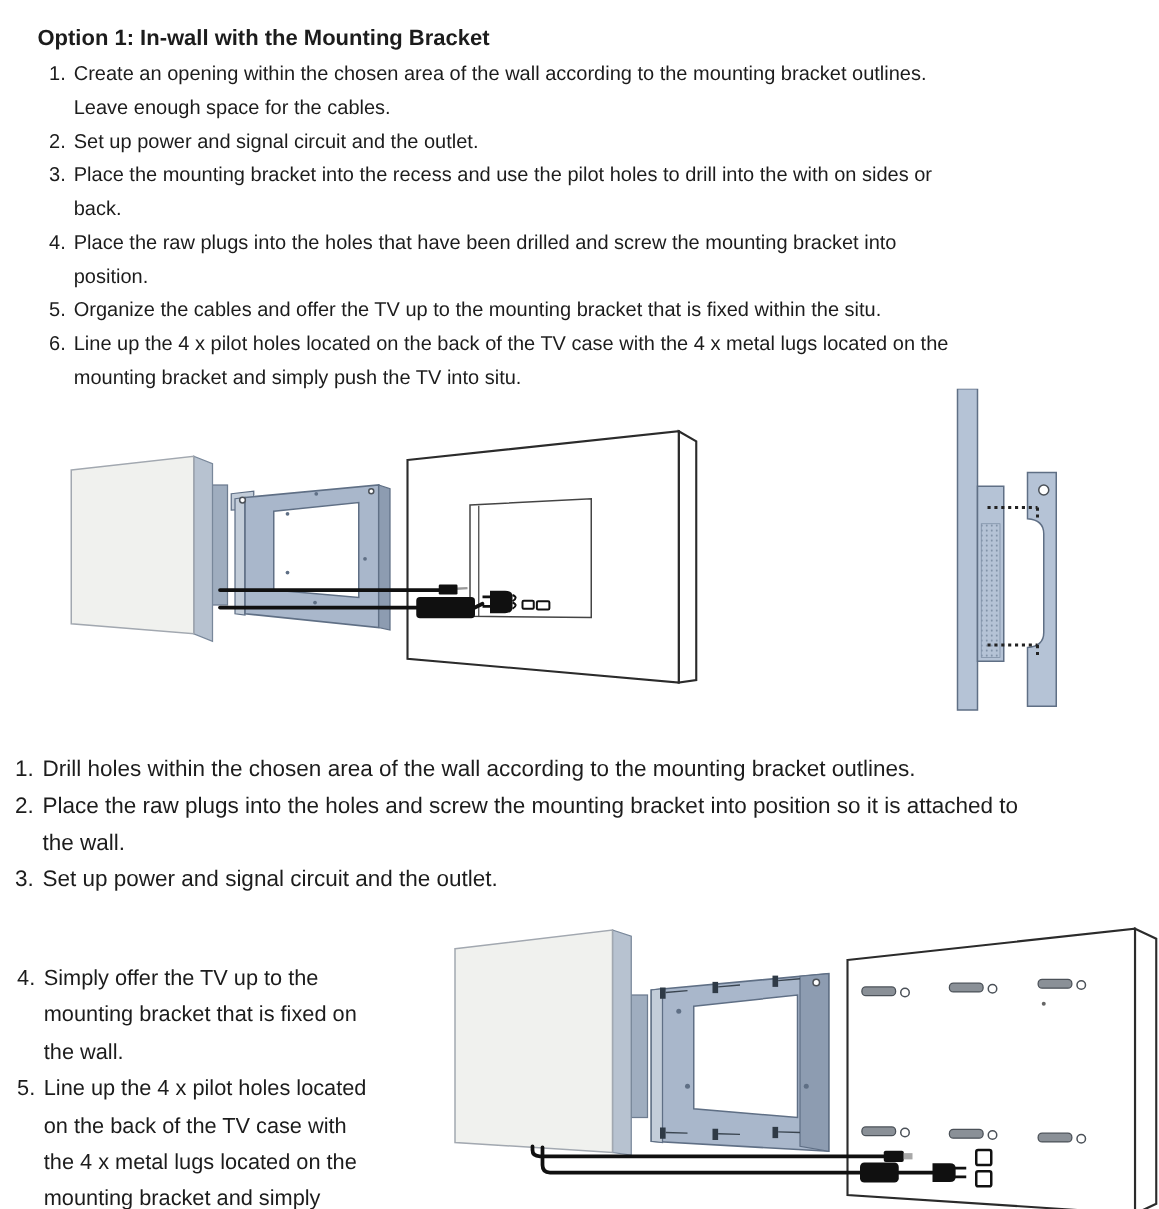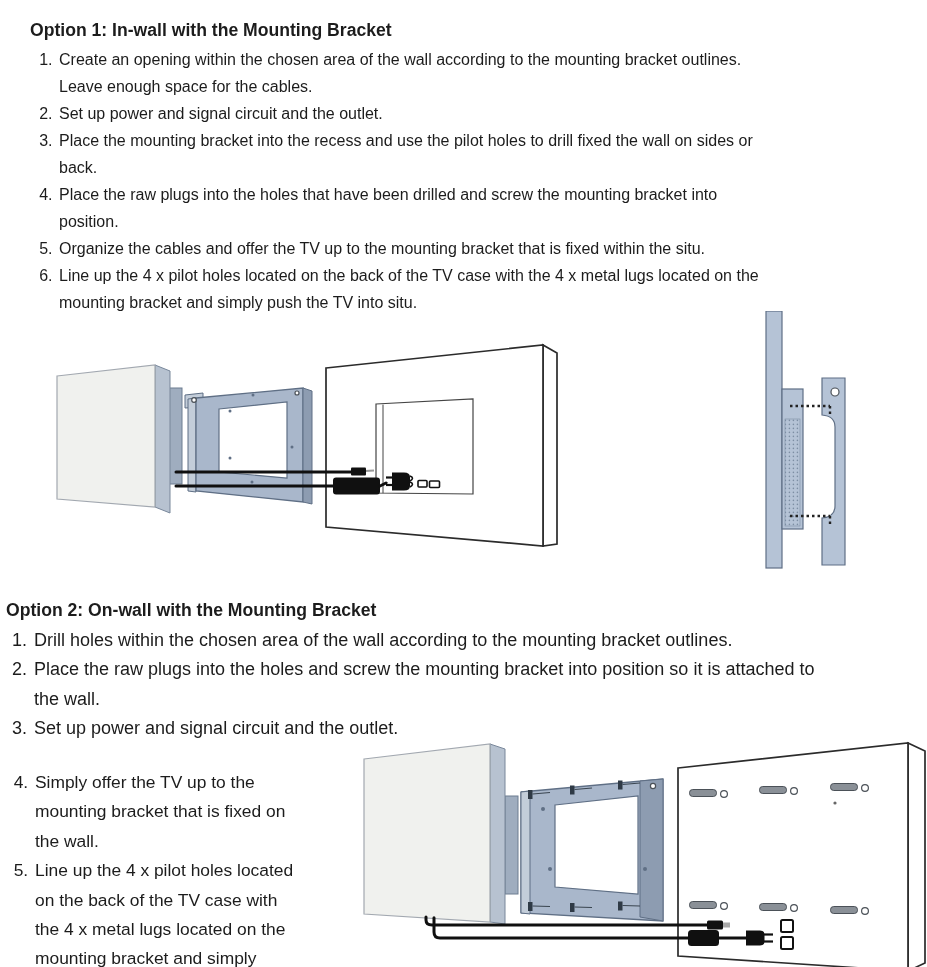--- a/index.html
+++ b/index.html
@@ -60,21 +60,21 @@
 <body>
 
 <div class="page">
 
   <div class="opt1">
     <div class="hdr">Option 1: In-wall with the Mounting Bracket</div>
     <ol class="steps" start="1">
         <li>Create an opening within the chosen area of the wall according to the mounting bracket outlines.
 Leave enough space for the cables.</li>
         <li>Set up power and signal circuit and the outlet.</li>
-        <li>Place the mounting bracket into the recess and use the pilot holes to drill fixed the wall on sides or
+        <li>Place the mounting bracket into the recess and use the pilot holes to drill into the with on sides or
 back.</li>
         <li>Place the raw plugs into the holes that have been drilled and screw the mounting bracket into
 position.</li>
         <li>Organize the cables and offer the TV up to the mounting bracket that is fixed within the situ.</li>
         <li>Line up the 4 x pilot holes located on the back of the TV case with the 4 x metal lugs located on the
 mounting bracket and simply push the TV into situ.</li>
       </ol>
   </div>
 
   <svg class="diagram d1" width="927" height="275" viewBox="0 0 927 275">
@@ -148,21 +148,20 @@
 
     <g>
       <path class="s-dotted" d="M790,95 H830"></path>
       <path class="s-dotted" d="M830,95 V105"></path>
       <path class="s-dotted" d="M790,205 H830"></path>
       <path class="s-dotted" d="M830,205 V215"></path>
     </g>
   </svg>
 
   <div class="opt2">
-    <div class="hdr">Option 2: On-wall with the Mounting Bracket</div>
     <ol class="steps" start="1">
         <li>Drill holes within the chosen area of the wall according to the mounting bracket outlines.</li>
         <li>Place the raw plugs into the holes and screw the mounting bracket into position so it is attached to
 the wall.</li>
         <li>Set up power and signal circuit and the outlet.</li>
       </ol>
   </div>
   <div class="col">
     <ol class="steps" start="4">
         <li>Simply offer the TV up to the

